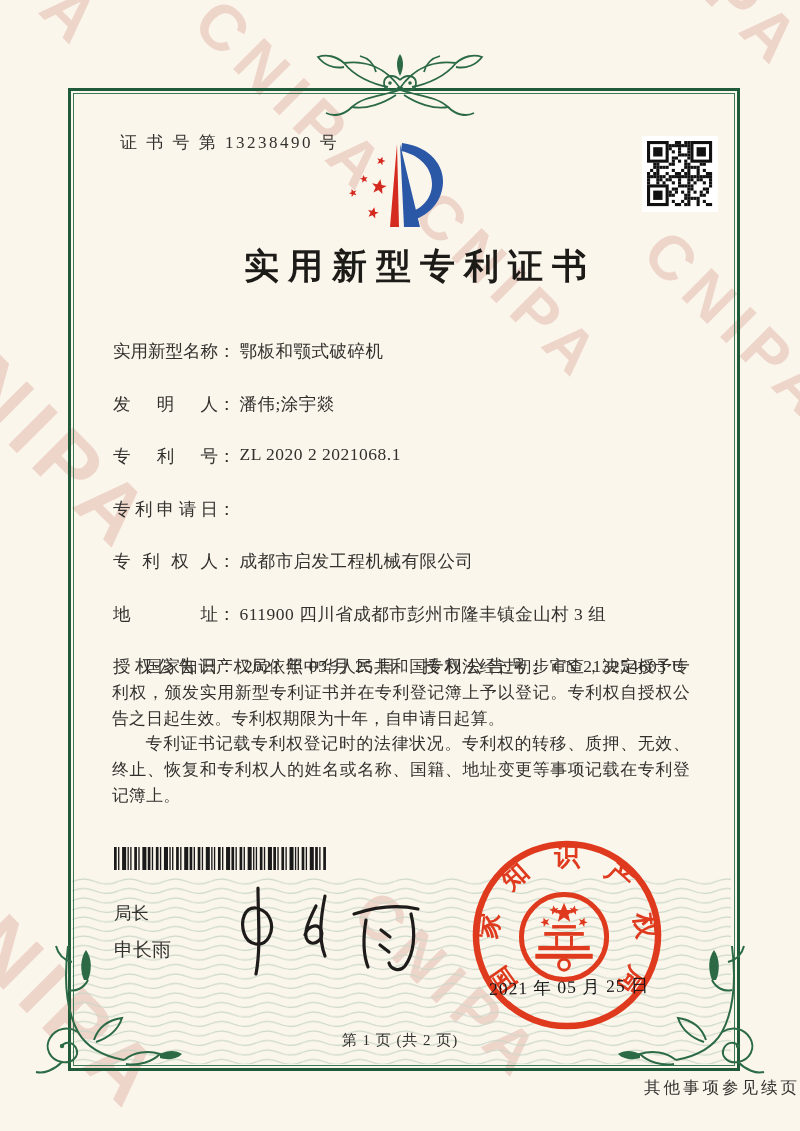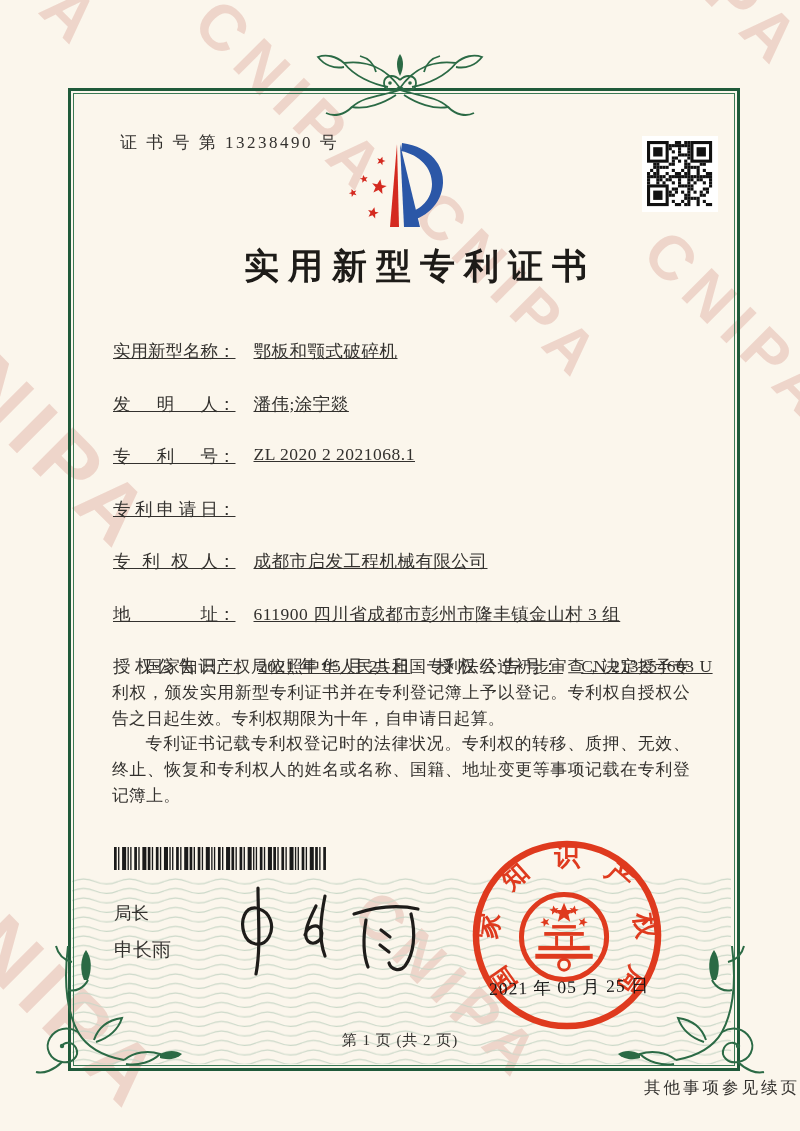--- a/index.html
+++ b/index.html
@@ -15,24 +15,24 @@
          border:3px solid #1f5a3a;}
   .frame-inner{position:absolute;left:2px;top:2px;right:2px;bottom:2px;
          border:1px solid #3a7a55;}
   
   .cert-no{position:absolute;left:120px;top:131px;font-size:17px;letter-spacing:2.5px;}
   .qr-box{position:absolute;left:642px;top:136px;width:76px;height:76px;background:#fff;}
   .title{position:absolute;left:0;right:0;top:243px;text-align:center;font-size:35px;
          font-weight:bold;letter-spacing:9px;color:#1d1b18;padding-left:40px;}
   
   .fields{position:absolute;left:113px;top:339px;display:flex;flex-direction:column;
-          gap:28.5px;font-size:17.5px;text-decoration:underline;}
+          gap:28.5px;font-size:17.5px;}
   .field-row{display:flex;white-space:nowrap;}
   .flabel{display:inline-block;width:105px;text-align:justify;text-align-last:justify;}
-  .fvalue{margin-left:18px;letter-spacing:0.5px;}
+  .fvalue{margin-left:4px;letter-spacing:0.5px;}
   .fgroup2{margin-left:26px;}
   
   .paras{position:absolute;left:112px;top:654px;width:578px;font-size:16.8px;
          line-height:25.8px;letter-spacing:0.3px;text-align:justify;}
   .paras p{margin:0;text-indent:2em;}
   
   .waves{position:absolute;left:72px;top:876px;width:659px;height:188px;}
   .barcode{position:absolute;left:114px;top:847px;}
   .sig-title{position:absolute;left:114px;top:901px;font-size:17.5px;}
   .sig-name{position:absolute;left:114px;top:937px;font-size:19px;}

